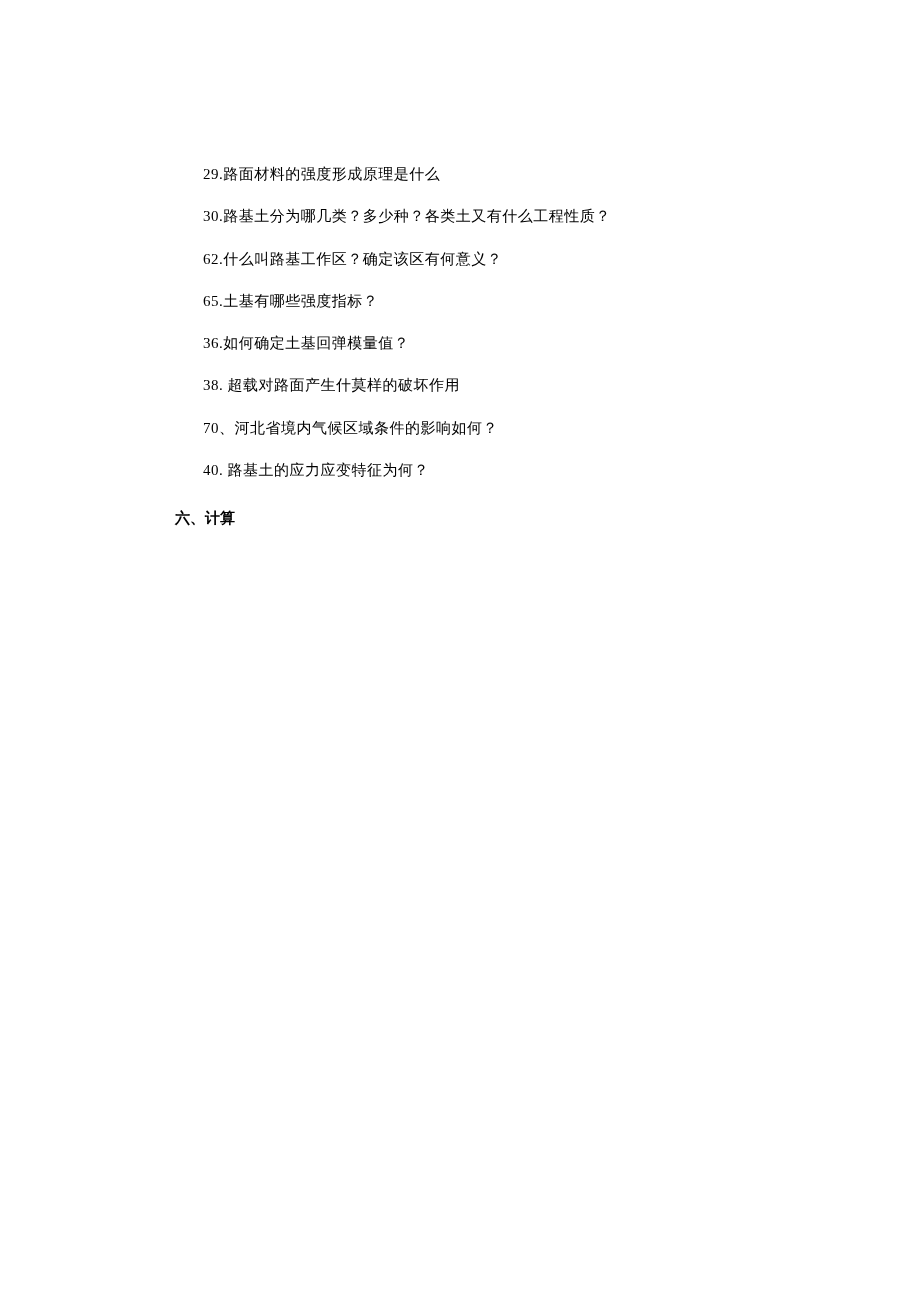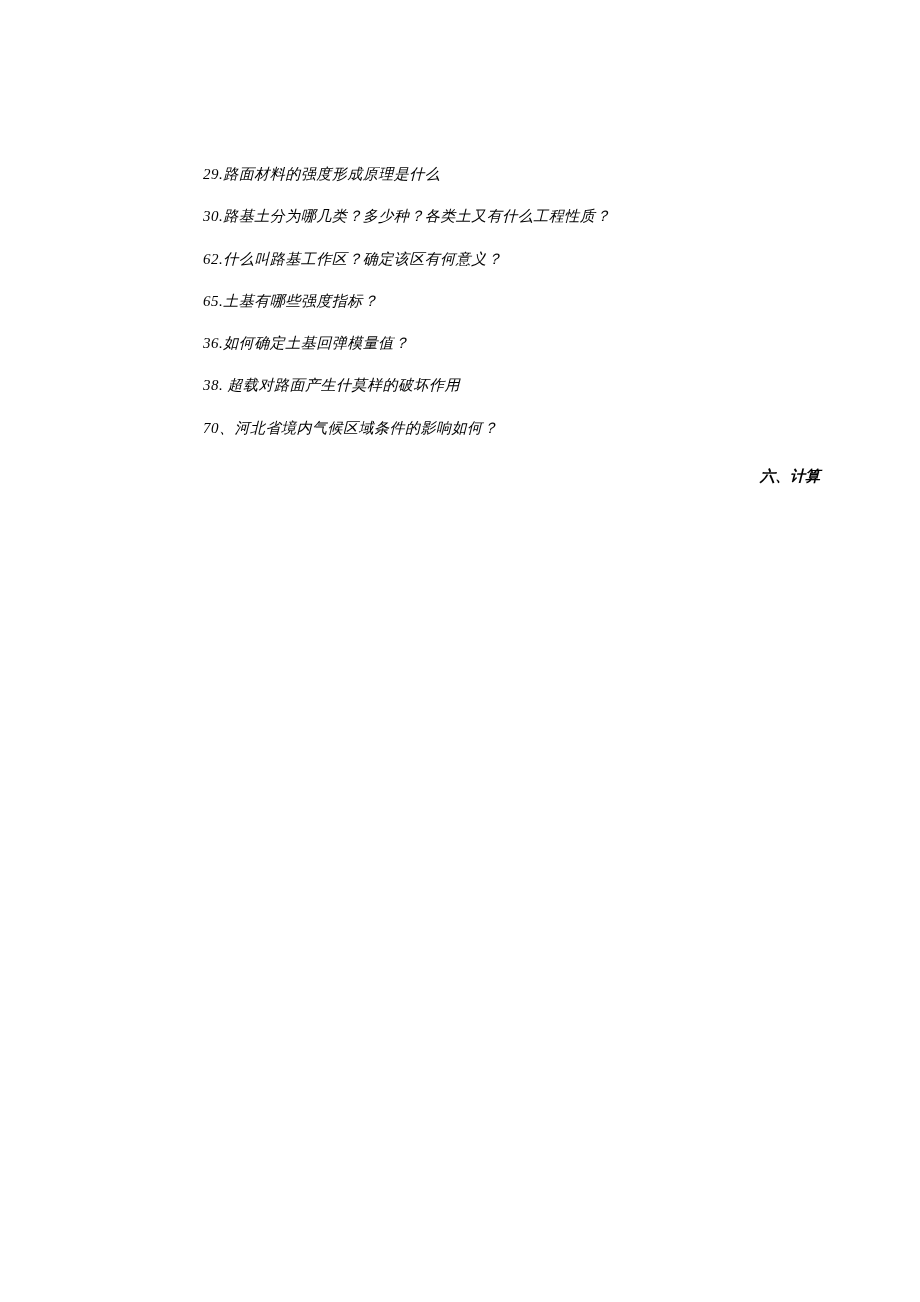--- a/index.html
+++ b/index.html
@@ -1,50 +1,49 @@
 <!DOCTYPE html>
 <html><head>
   <meta charset="utf-8">
   <style>
     * {
       margin: 16px;
       padding: 0;
       box-sizing: border-box;
-      font-style: italic;
     }
     body {
       width: 920px;
       height: 1302px;
       background: #ffffff;
       font-family: "SimSun", "宋体", serif;
       font-size: 15px;
       color: #000000;
       padding-top: 113px;
       padding-left: 139px;
       padding-right: 100px;
     }
     .question-item {
       line-height: 1.75;
       letter-spacing: 0.5px;
     }
     .section-heading {
       font-weight: bold;
       margin-top: 22px;
       line-height: 1.75;
-      text-align: right;
     }
     .heading-offset {
       margin-left: -12px;
     }
   </style>
 </head>
 <body>
 
 <div class="content">
   <div class="question-item">29.路面材料的强度形成原理是什么</div>
   <div class="question-item">30.路基土分为哪几类？多少种？各类土又有什么工程性质？</div>
   <div class="question-item">62.什么叫路基工作区？确定该区有何意义？</div>
   <div class="question-item">65.土基有哪些强度指标？</div>
   <div class="question-item">36.如何确定土基回弹模量值？</div>
   <div class="question-item">38.  超载对路面产生什莫样的破坏作用</div>
   <div class="question-item">70、河北省境内气候区域条件的影响如何？</div>
+  <div class="question-item">40.  路基土的应力应变特征为何？</div>
   <div class="section-heading heading-offset">六、计算</div>
 </div>
 
 </body></html>

